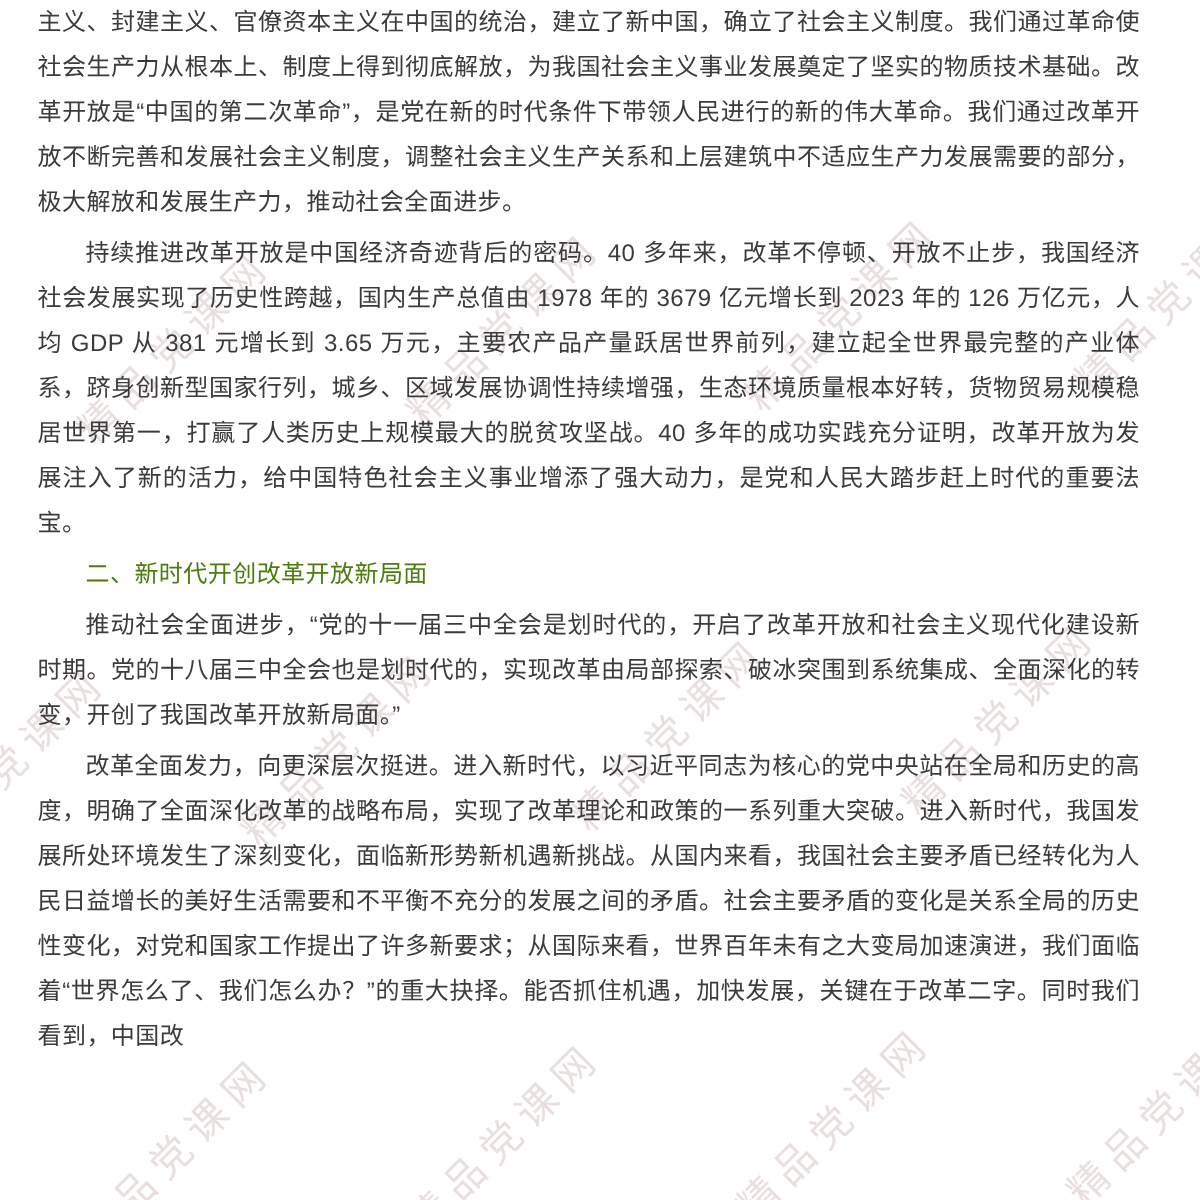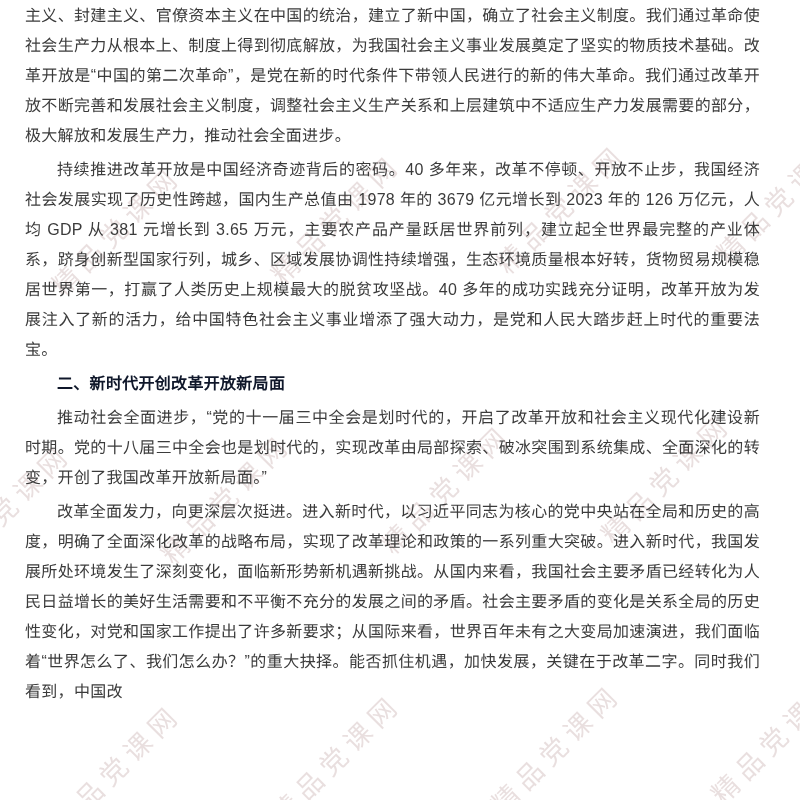--- a/index.html
+++ b/index.html
@@ -60,22 +60,22 @@
     text-indent: 2em;
   }
   .para.no-indent {
     text-indent: 0;
   }
   .heading {
     margin: 0 0 4px 0;
     text-indent: 2em;
     font-size: 16px;
     line-height: 30px;
-    font-weight: 700;
-    color: #0f172a;
+    font-weight: 400;
+    color: #4d7c0f;
   }
 </style>
 </head>
 <body>
 
 <div class="page">
 
   <div class="wm-layer">
     <span class="wm">精品党课网</span>
     <span class="wm">精品党课网</span>

